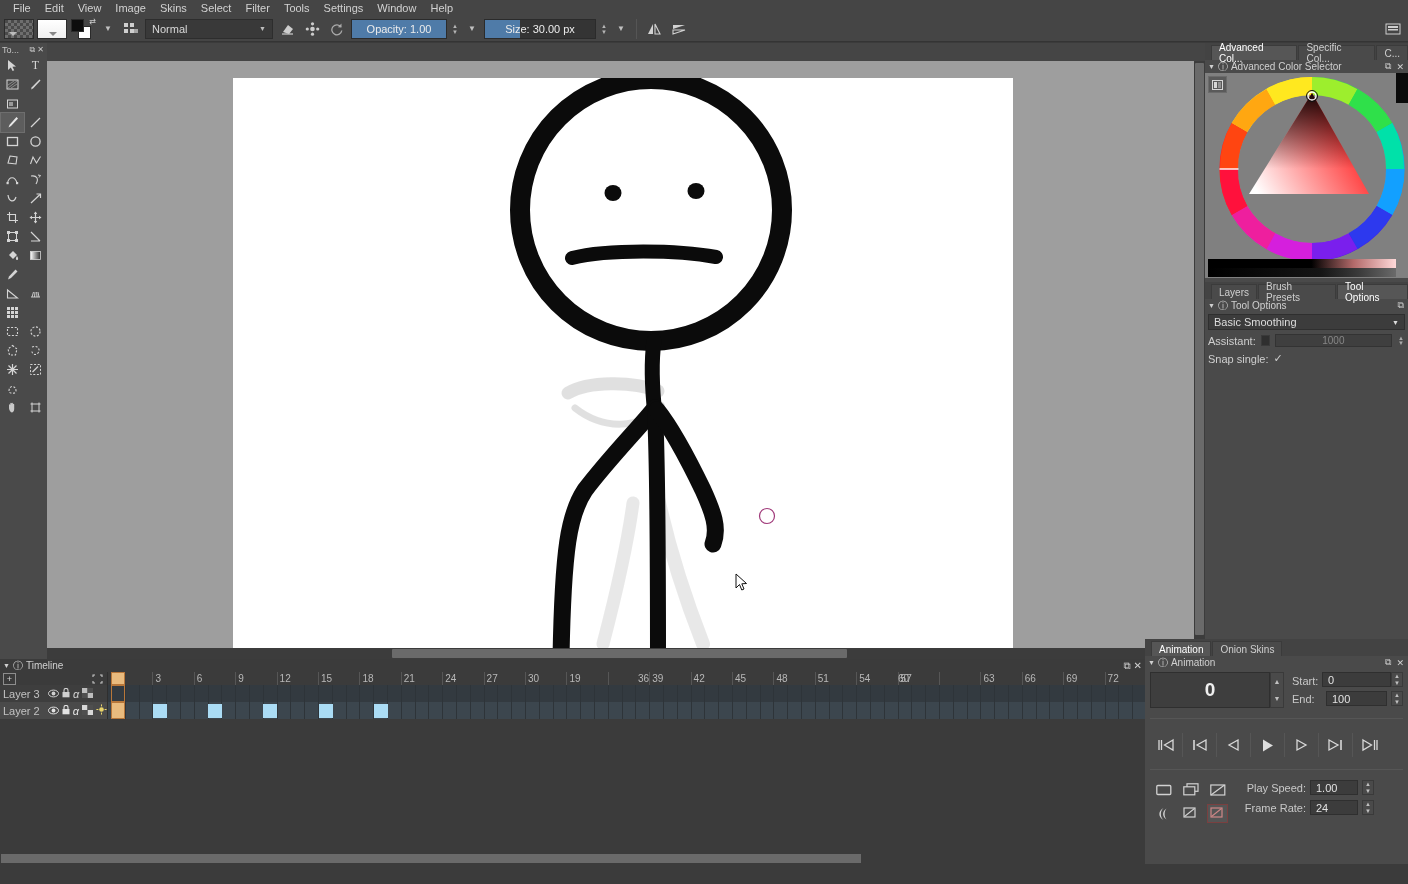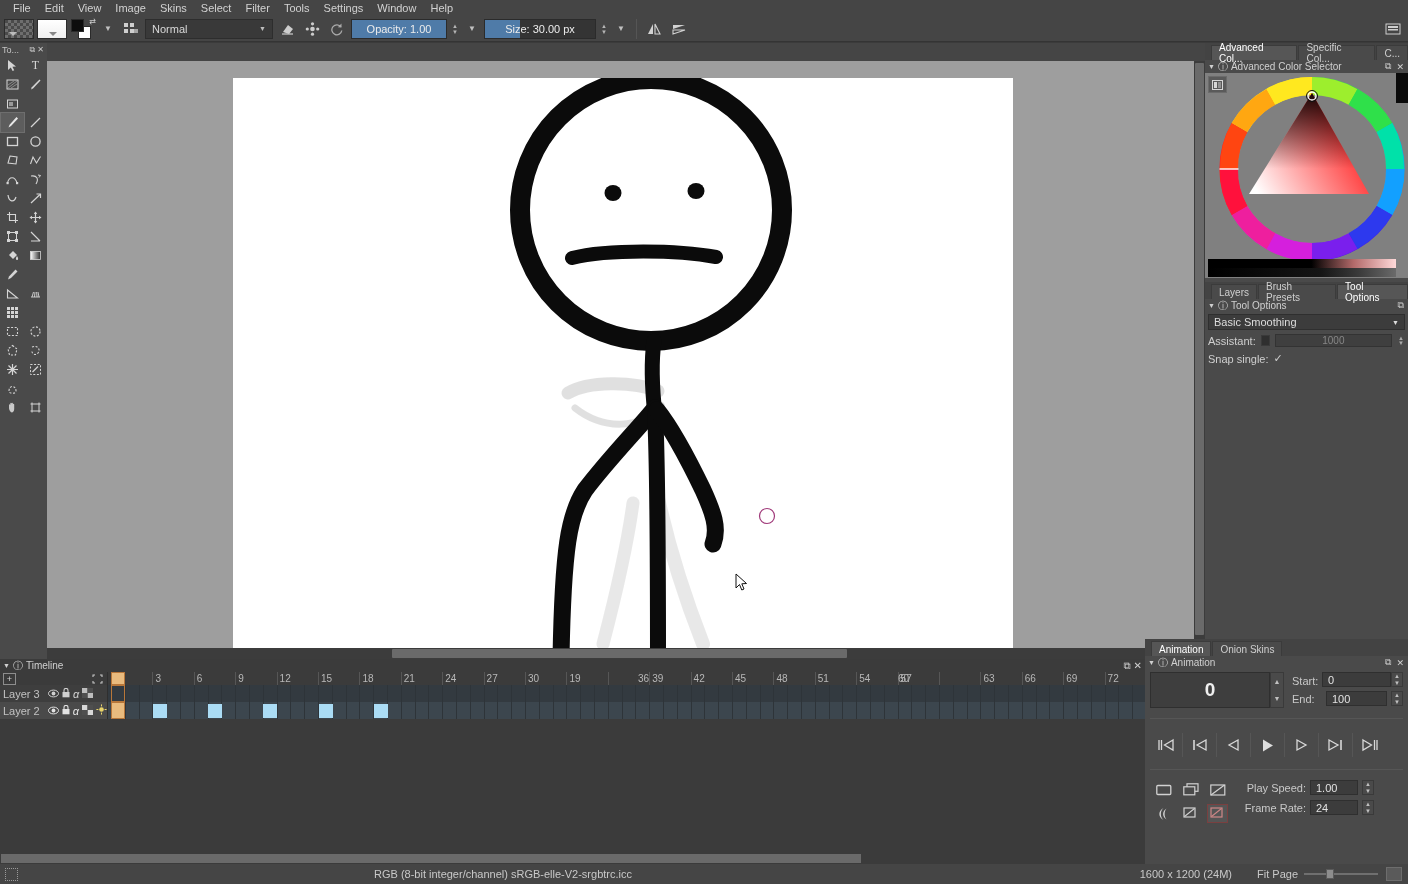--- a/index.html
+++ b/index.html
@@ -1104,25 +1104,14 @@
           <span class="fld" style="width:48px">24</span>
           <span class="fldspin">
               <i>▲</i>
               <i>▼</i>
             </span>
         </div>
       </div>
     </div>
   </div>
 
-  <div class="status">
-    <div class="sq"></div>
-    <div class="cs">RGB (8-bit integer/channel)  sRGB-elle-V2-srgbtrc.icc</div>
-    <div class="dim">1600 x 1200 (24M)</div>
-    <div class="fit">Fit Page</div>
-    <div class="zoomsl">
-      <div class="trk"></div>
-        <div class="hnd"></div>
-    </div>
-    <div class="thumbico"></div>
-  </div>
 
 </div>
 
 </body></html>

